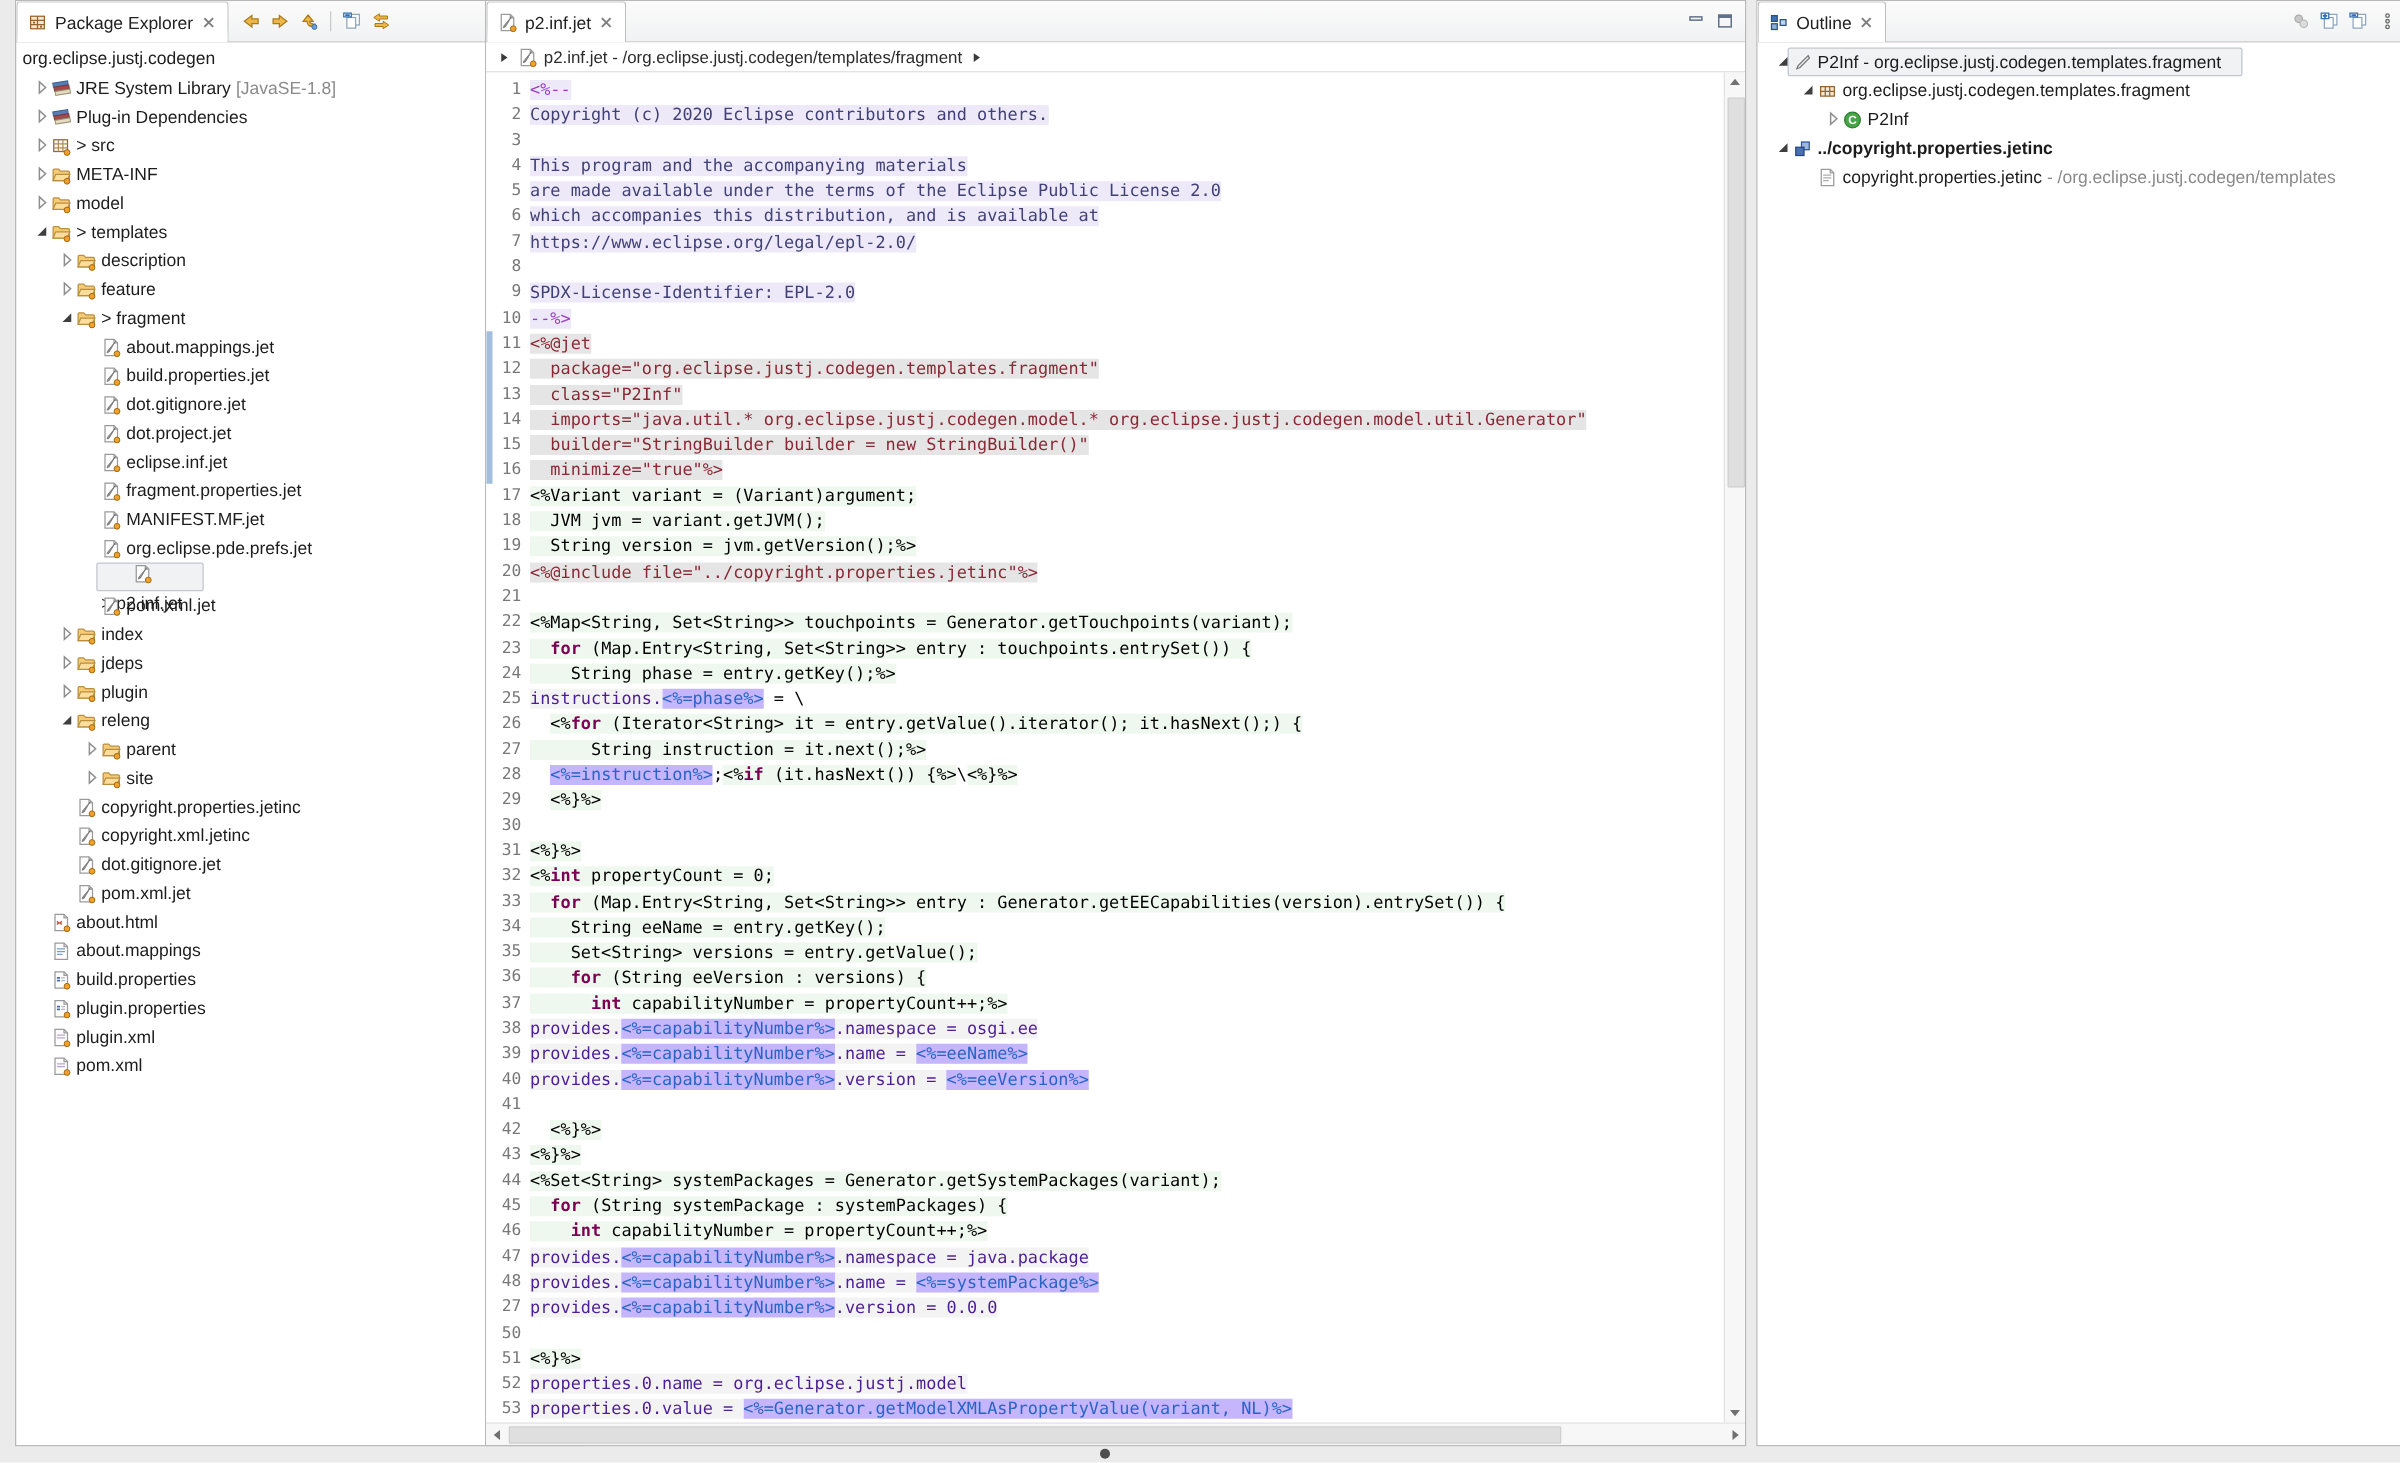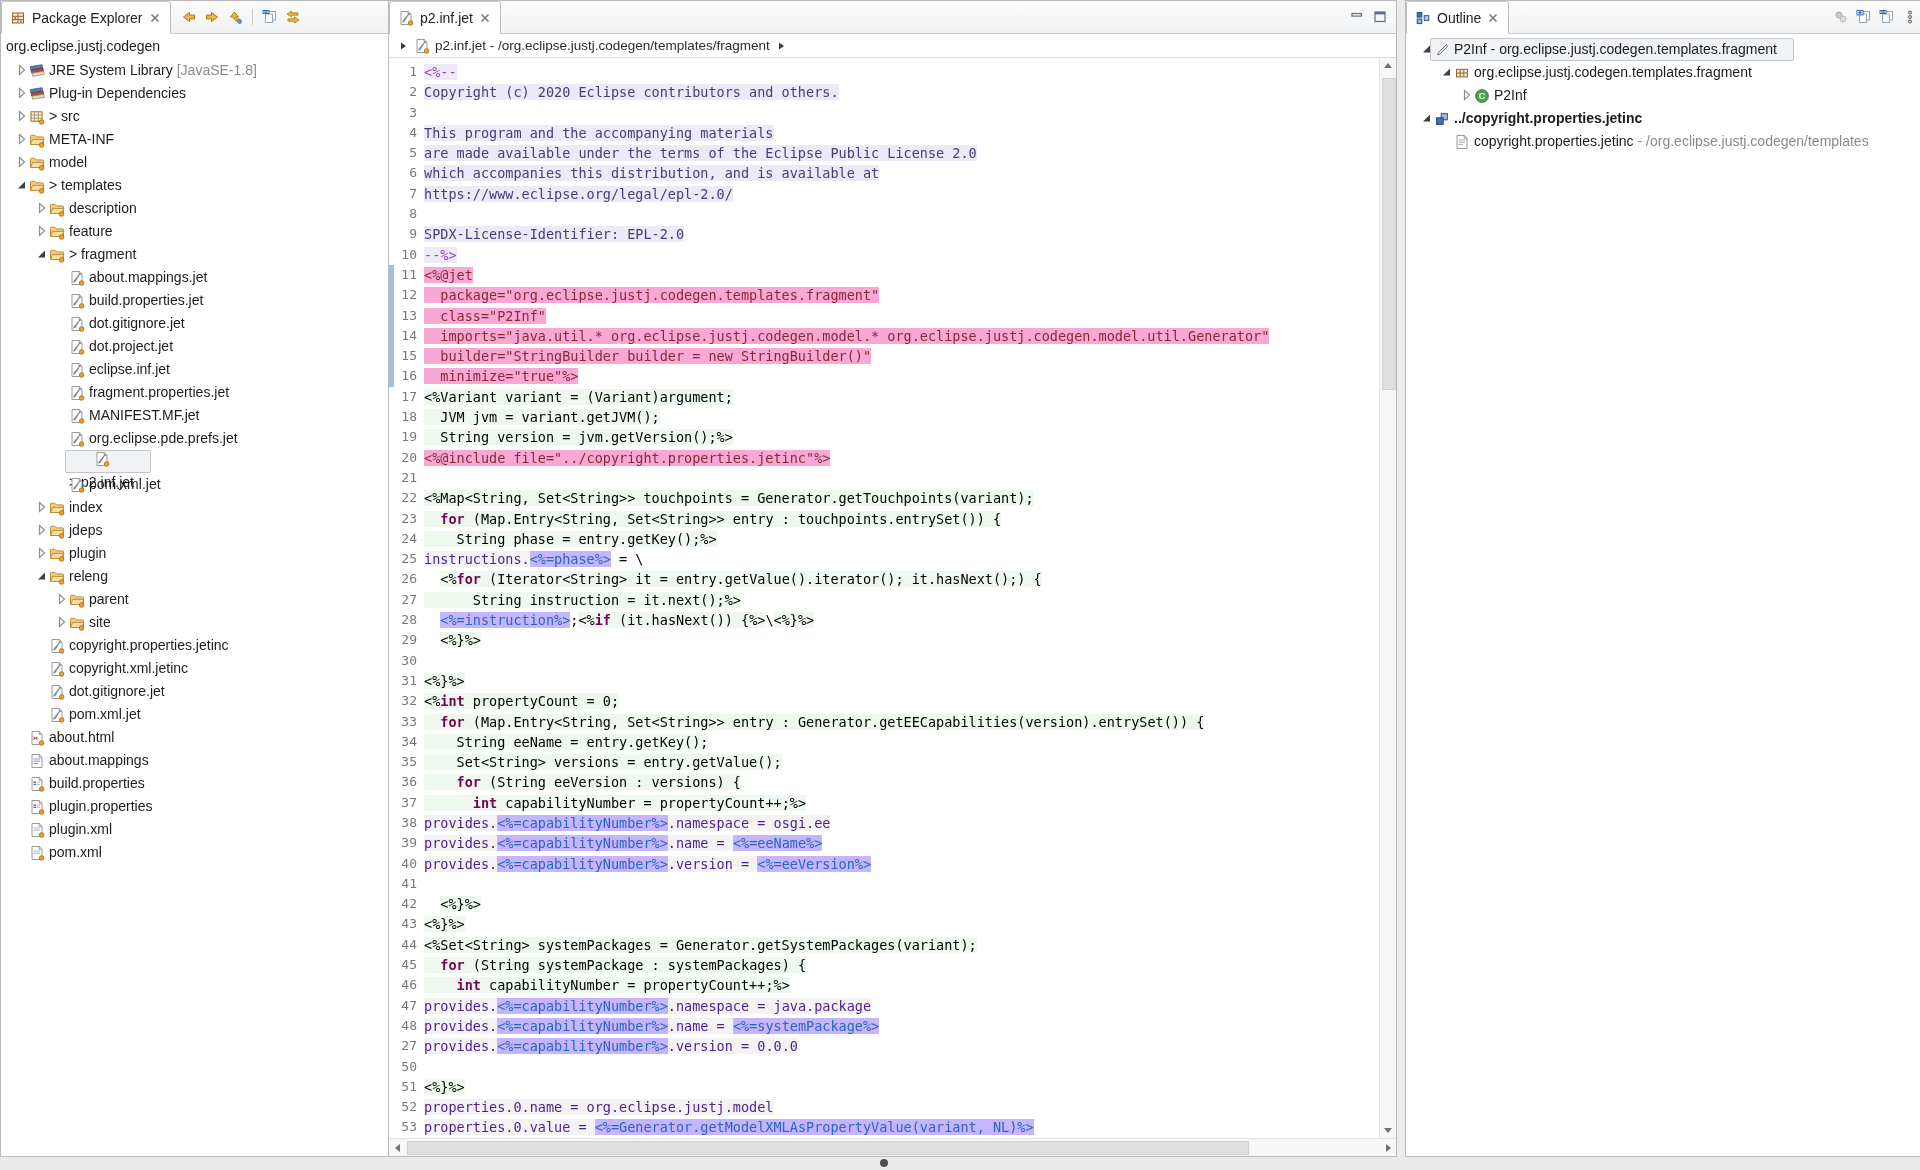--- a/index.html
+++ b/index.html
@@ -1,20 +1,20 @@
 <!DOCTYPE html>
 <html><head>
 <meta charset="utf-8">
 <style>
   html,body{margin:0;padding:0;}
   body{width:1920px;height:1170px;background:#EBEBEB;position:relative;overflow:hidden;
        font-family:"Liberation Sans",sans-serif;font-size:14px;color:#1e1e1e;
        -webkit-font-smoothing:antialiased;}
   .panel{position:absolute;top:0;background:#fff;border:1px solid #B9B9B9;box-sizing:border-box;height:1157px;}
-  #pkg{left:0;width:454px;}
+  #pkg{left:12px;width:454px;}
   #editor{left:388px;width:1009px;}
   #outline{left:1405px;width:565px;}
 
   .phead{position:relative;height:33px;background:linear-gradient(#FBFBFB,#F1F2F3);
          border-bottom:1px solid #C9C9C9;box-sizing:border-box;white-space:nowrap;}
   .vtab{display:inline-flex;align-items:center;gap:6px;height:33px;box-sizing:border-box;
         padding:0 9px 0 8px;background:#fff;border:1px solid #BEBEBE;border-top-color:#C8C8C8;
         border-bottom:1px solid #fff;border-radius:3px 3px 0 0;position:relative;top:0;}
   .vtab .lbl{font-size:14px;color:#222;}
   .toolbar{position:absolute;top:0;height:32px;display:flex;align-items:center;gap:7px;}
@@ -43,21 +43,21 @@
   #codewrap{position:absolute;left:0;top:57px;right:17px;bottom:18px;overflow:hidden;background:#fff;}
   #gut{position:absolute;left:0;top:4px;width:32px;text-align:right;color:#787878;
        font-family:"DejaVu Sans Mono","Liberation Mono",monospace;font-size:13px;}
   #gut div{height:20.3px;line-height:20.3px;padding-right:4px;}
   #code{position:absolute;left:35px;top:4px;right:0;font-family:"DejaVu Sans Mono","Liberation Mono",monospace;
         font-size:13.5px;}
   #code .cl{height:20.3px;line-height:20.3px;white-space:pre;}
   #qdiff{position:absolute;left:0;top:207px;width:5px;height:122px;background:#A3BFDF;}
   .sg-cd{color:#9C3EC3;background:#EDE9F8;}
   .sg-c{color:#414178;background:#EDE9F8;}
-  .sg-d{color:#8A2936;background:#f9a8d4;}
+  .sg-d{color:#8A2936;background:#e5e5e5;}
   .sg-s{color:#000;background:#EFF8EF;}
   .sg-k{color:#7B0052;background:#EFF8EF;font-weight:bold;}
   .sg-e{color:#2A65C6;background:#c4b5fd;}
   .sg-t{color:#4c1d95;background:#F3F3F3;}
   .sg-w{color:#000;}
 
   
   #vsb{position:absolute;right:0;top:57px;width:17px;bottom:18px;background:#F7F7F7;border-left:1px solid #E3E3E3;box-sizing:border-box;}
   #vsb .arr{position:absolute;left:0;width:16px;height:16px;display:flex;align-items:center;justify-content:center;}
   #vsb .thumb{position:absolute;left:2px;top:20px;width:12px;height:310px;background:#DFDFDF;border:1px solid #CFCFCF;border-radius:1px;}

